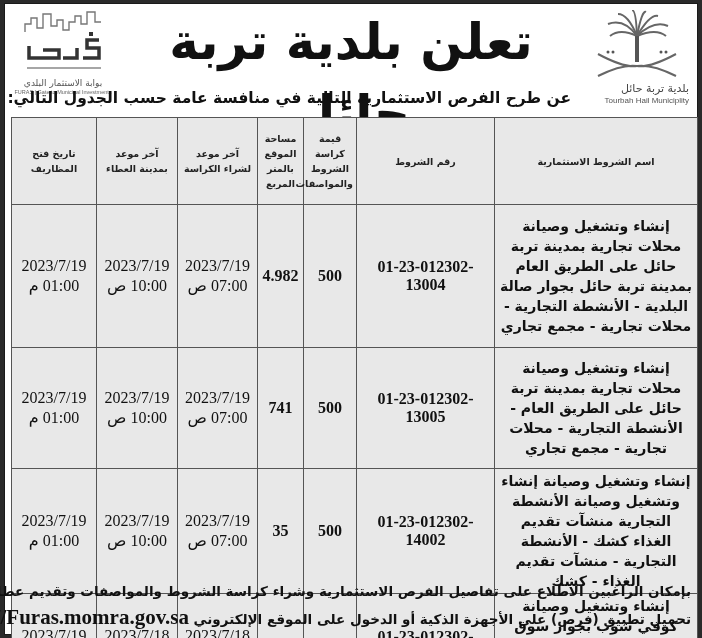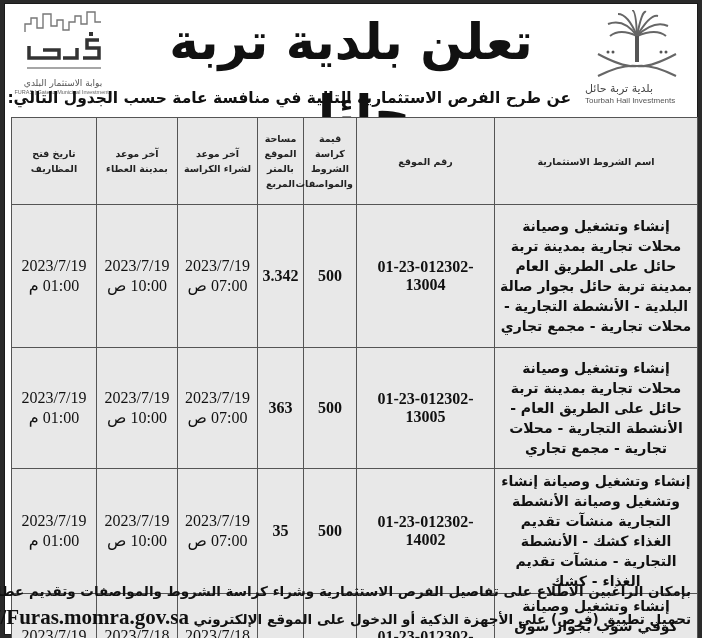--- a/index.html
+++ b/index.html
@@ -23,21 +23,21 @@
   .furas-ar-small {
     font-size: 9px; color: #555; margin-top: 6px; direction: rtl;
     font-family: "DejaVu Sans", sans-serif;
   }
   .furas-en-small {
     font-size: 5.5px; color: #666; margin-top: 1px; white-space: nowrap;
     font-family: "Liberation Sans", sans-serif;
   }
   .logo-municipality {
     position: absolute; right: 8px; top: 6px; width: 104px; height: 100px;
-    text-align: left; color: #555;
+    text-align: right; color: #555;
   }
   .logo-municipality svg { display: block; margin: 0 auto; }
   .muni-ar {
     font-size: 11px; color: #444; direction: rtl; margin-top: 0px;
     font-family: "DejaVu Sans", sans-serif; letter-spacing: 1px;
   }
   .muni-en {
     font-size: 8px; color: #555; margin-top: 1px;
     font-family: "Liberation Sans", sans-serif;
   }
@@ -147,70 +147,70 @@
       <rect x="41" y="26" width="4" height="26" fill="#555"></rect>
 
       <path d="M4,44 Q30,58 43,56 Q58,54 82,66" fill="none" stroke="#666" stroke-width="2"></path>
       <path d="M82,44 Q56,58 43,56 Q28,54 4,66" fill="none" stroke="#666" stroke-width="2"></path>
       <circle cx="14" cy="42" r="1.5" fill="#555"></circle>
         <circle cx="19" cy="42" r="1.5" fill="#555"></circle>
       <circle cx="67" cy="42" r="1.5" fill="#555"></circle>
         <circle cx="72" cy="42" r="1.5" fill="#555"></circle>
     </svg>
     <div class="muni-ar">بلدية تربة حائل</div>
-    <div class="muni-en">Tourbah Hail Investments</div>
+    <div class="muni-en">Tourbah Hail Municiplity</div>
   </div>
 
   <div class="subtitle">عن طرح الفرص الاستثمارية التالية في منافسة عامة حسب الجدول التالي:</div>
 
   <table class="tbl">
     <colgroup>
       <col style="width:203px">
       <col style="width:138px">
       <col style="width:53px">
       <col style="width:46px">
       <col style="width:80px">
       <col style="width:81px">
       <col style="width:85px">
     </colgroup>
     <thead>
       <tr>
         <th>اسم الشروط الاستثمارية</th>
-        <th>رقم الموقع</th>
+        <th>رقم الشروط</th>
         <th>قيمة كراسة الشروط والمواصفات</th>
         <th>مساحة الموقع بالمتر المربع</th>
         <th>آخر موعد لشراء الكراسة</th>
         <th>آخر موعد بمدينة العطاء</th>
         <th>تاريخ فتح المظاريف</th>
       </tr>
     </thead>
     <tbody>
       <tr class="r1">
         <td class="name">إنشاء وتشغيل وصيانة محلات تجارية بمدينة تربة حائل على الطريق العام بمدينة تربة حائل بجوار صالة البلدية - الأنشطة التجارية - محلات تجارية - مجمع تجاري</td>
         <td class="num">01-23-012302-13004</td>
         <td class="num">500</td>
-        <td class="num">3.342</td>
+        <td class="num">4.982</td>
         <td class="date">
           <span class="d">2023/7/19</span>
           <span class="t">07:00 ص</span>
         </td>
         <td class="date">
           <span class="d">2023/7/19</span>
           <span class="t">10:00 ص</span>
         </td>
         <td class="date">
           <span class="d">2023/7/19</span>
           <span class="t">01:00 م</span>
         </td>
       </tr>
       <tr class="r2">
         <td class="name">إنشاء وتشغيل وصيانة محلات تجارية بمدينة تربة حائل على الطريق العام - الأنشطة التجارية - محلات تجارية - مجمع تجاري</td>
         <td class="num">01-23-012302-13005</td>
         <td class="num">500</td>
-        <td class="num">363</td>
+        <td class="num">741</td>
         <td class="date">
           <span class="d">2023/7/19</span>
           <span class="t">07:00 ص</span>
         </td>
         <td class="date">
           <span class="d">2023/7/19</span>
           <span class="t">10:00 ص</span>
         </td>
         <td class="date">
           <span class="d">2023/7/19</span>

